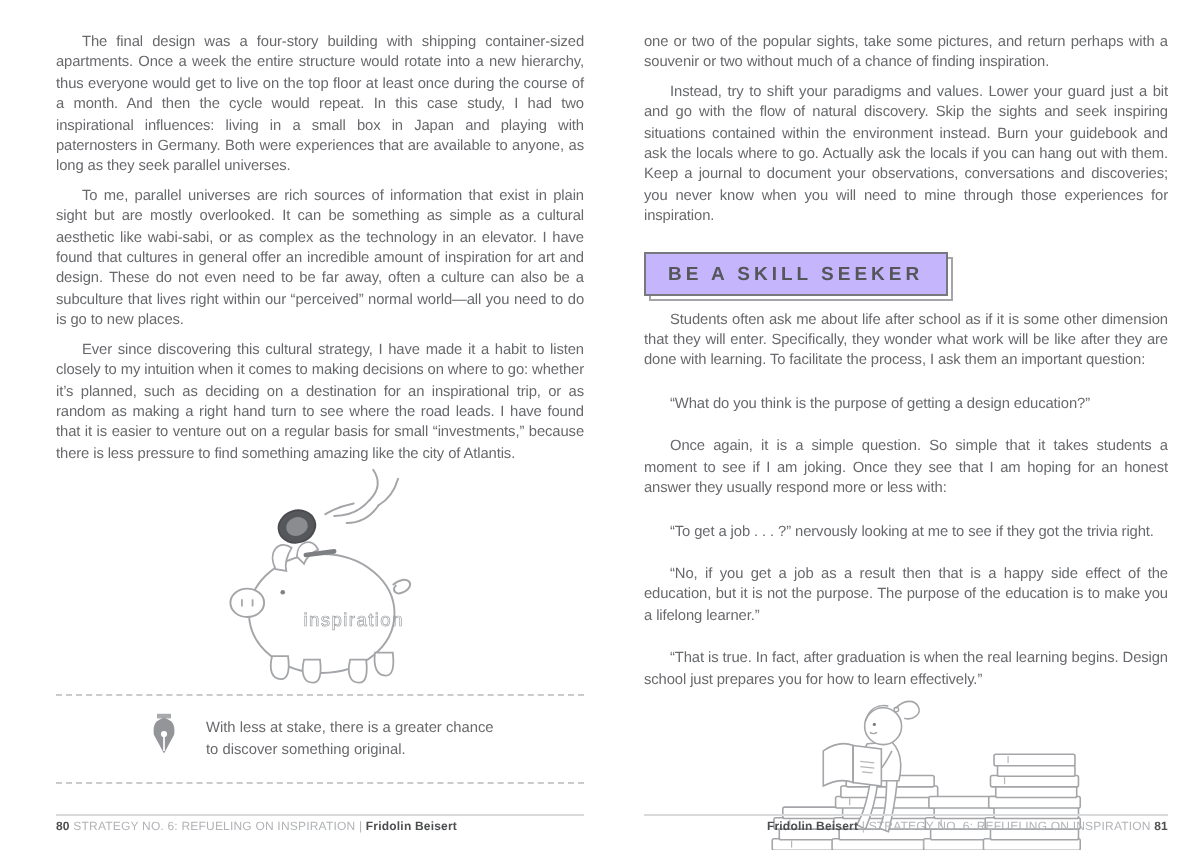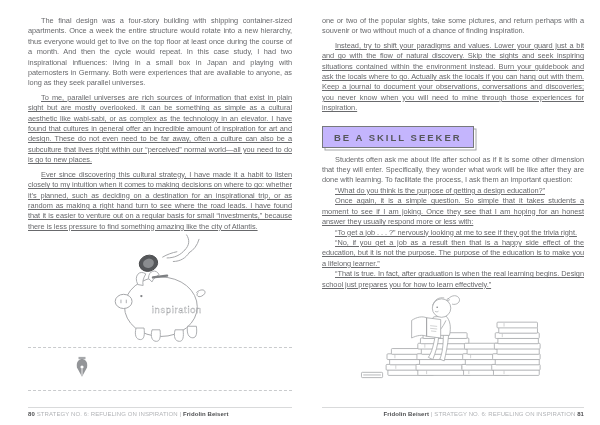--- a/index.html
+++ b/index.html
@@ -4,35 +4,35 @@
 <style>
   html,body{margin:0;padding:0;background:#fff;}
   body{width:600px;height:425px;overflow:hidden;font-family:"Liberation Sans",sans-serif;}
   .spread{display:flex;width:556px;height:425px;background:#fff;}
   .page{position:relative;width:300px;height:425px;box-sizing:border-box;}
   .page.left{padding:16px 8px 0 28px;}
   .page.right{padding:16px 16px 0 22px;}
   .col{width:264px;}
   .page.right .col{width:262px;}
   p.body{margin:0 0 0 0;font-size:7.4px;line-height:10.4px;color:#68696c;text-align:justify;letter-spacing:-0.05px;}
-  p.body + p.body{margin-top:4px;text-decoration:underline;}
+  p.body + p.body{margin-top:4px;}
   p.indent{text-indent:13px;}
   .pig-wrap{width:264px;display:flex;justify-content:center;margin-top:2px;text-align:center;}
   .pullquote{margin-top:3px;border-top:1px dashed #c9cbcd;border-bottom:1px dashed #c9cbcd;padding:8px 0;display:flex;align-items:center;}
   .pullquote .nib{margin-left:47px;flex:0 0 auto;}
   .pullquote .pq-text{margin-left:14px;width:150px;font-size:7.4px;line-height:10.4px;color:#68696c;text-align:left;}
   .closing{margin-top:9px;}
   .footer{position:absolute;left:28px;right:8px;bottom:8px;border-top:1px solid #d9dadb;padding-top:3px;font-size:6px;letter-spacing:0.1px;color:#b1b3b6;white-space:nowrap;}
   .page.right .footer{left:22px;right:16px;text-align:right;}
   .footer .dark{color:#4d4e50;font-weight:bold;}
   .footer .light{color:#b1b3b6;font-weight:normal;}
   .skill-box{display:inline-block;margin-top:12px;padding:5px 11px 4px 11px;border:1px solid #77797c;background:#c4b5fd;
     box-shadow:2.5px 2.5px 0 -1px #fff,2.5px 2.5px 0 0 #a3a5a8;
     font-size:9.5px;font-weight:bold;letter-spacing:2px;color:#55565a;}
-  .body-block p.body + p.body{margin-top:0;}
+  .body-block p.body + p.body{margin-top:11px;}
   .girl-wrap{width:262px;display:flex;justify-content:center;margin-top:4px;}
 </style>
 </head>
 <body>
 
 <div class="spread">
 
   <div class="page left">
     <div class="col">
       <p class="body indent">The final design was a four-story building with shipping container-sized apartments. Once a week the entire structure would rotate into a new hierarchy, thus everyone would get to live on the top floor at least once during the course of a month. And then the cycle would repeat. In this case study, I had two inspirational influences: living in a small box in Japan and playing with paternosters in Germany. Both were experiences that are available to anyone, as long as they seek parallel universes.</p>
@@ -73,20 +73,21 @@
 
       <div class="pullquote">
         <span class="nib">
           <svg width="14" height="22" viewBox="0 0 18 27">
             <rect x="4.5" y="0.5" width="9" height="3" fill="#a7a9ac"></rect>
             <path d="M9,26 L2.5,14 C1.5,7 4,4.5 9,3 C14,4.5 16.5,7 15.5,14 Z" fill="#939598"></path>
             <circle cx="9" cy="13.5" r="2" fill="#fff"></circle>
             <line x1="9" y1="15.5" x2="9" y2="24.5" stroke="#fff" stroke-width="1.1"></line>
           </svg>
         </span>
+        <span class="pq-text">With less at stake, there is a greater chance to discover something original.</span>
       </div>
 
     </div>
 
     <div class="footer">
       <span class="dark">80</span>
       <span class="light">STRATEGY NO. 6: REFUELING ON INSPIRATION</span>
       <span class="light">|</span>
       <span class="dark">Fridolin Beisert</span>
     </div>

